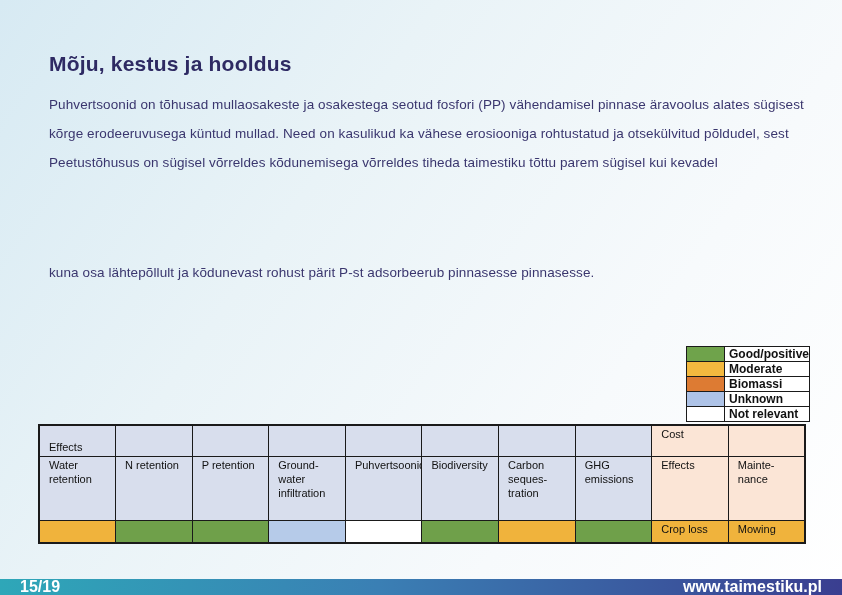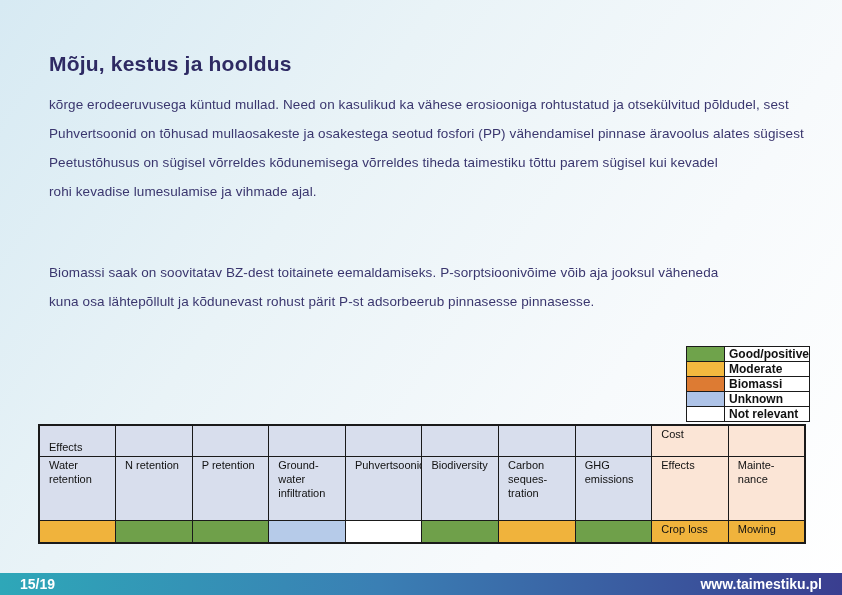--- a/index.html
+++ b/index.html
@@ -56,43 +56,41 @@
   .effects-table tr.group-row td { height: 31px; vertical-align: bottom; background: #d8deed; }
   .effects-table tr.group-row td.cost-col { vertical-align: top; }
   .effects-table tr.header-row td { height: 64px; vertical-align: top; background: #d8deed; }
   .effects-table tr.status-row td { height: 23px; vertical-align: top; }
   .effects-table td.cost-col { background: #fbe5d6 !important; }
   .effects-table { border: 2px solid #1a1a1a; }
 
   
   .footer {
     position: absolute; left: 0; bottom: 0;
-    width: 842px; height: 22px;
+    width: 842px; height: 16px;
     background: linear-gradient(to right, #2ea7b8 0%, #3a7fb4 45%, #3a3e90 100%);
-    color: #ffffff; font-size: 14px; font-weight: 600;
+    color: #ffffff; font-size: 16px; font-weight: 600;
     display: flex; align-items: center; justify-content: space-between;
     padding: 0 20px;
   }
 </style>
 </head>
 <body>
 
 <div class="slide">
 
   <h1 class="title">Mõju, kestus ja hooldus</h1>
 
   <div class="bodytext p1">
+    <div>Puhvertsoonid on tõhusad mullaosakeste ja osakestega seotud fosfori (PP) vähendamisel pinnase äravoolus alates sügisest</div>
     <div>kõrge erodeeruvusega küntud mullad. Need on kasulikud ka vähese erosiooniga rohtustatud ja otsekülvitud põldudel, sest</div>
-    <div>Puhvertsoonid on tõhusad mullaosakeste ja osakestega seotud fosfori (PP) vähendamisel pinnase äravoolus alates sügisest</div>
     <div>Peetustõhusus on sügisel võrreldes kõdunemisega võrreldes tiheda taimestiku tõttu parem sügisel kui kevadel</div>
-    <div>rohi kevadise lumesulamise ja vihmade ajal.</div>
   </div>
 
   <div class="bodytext p2">
-    <div>Biomassi saak on soovitatav BZ-dest toitainete eemaldamiseks. P-sorptsioonivõime võib aja jooksul väheneda</div>
     <div>kuna osa lähtepõllult ja kõdunevast rohust pärit P-st adsorbeerub pinnasesse pinnasesse.</div>
   </div>
 
   <table class="legend">
     <tbody>
         <tr>
       <td class="swatch" style="background: rgb(111, 163, 75);"></td>
       <td class="lbl">Good/positive</td>
     </tr>
     <tr>

